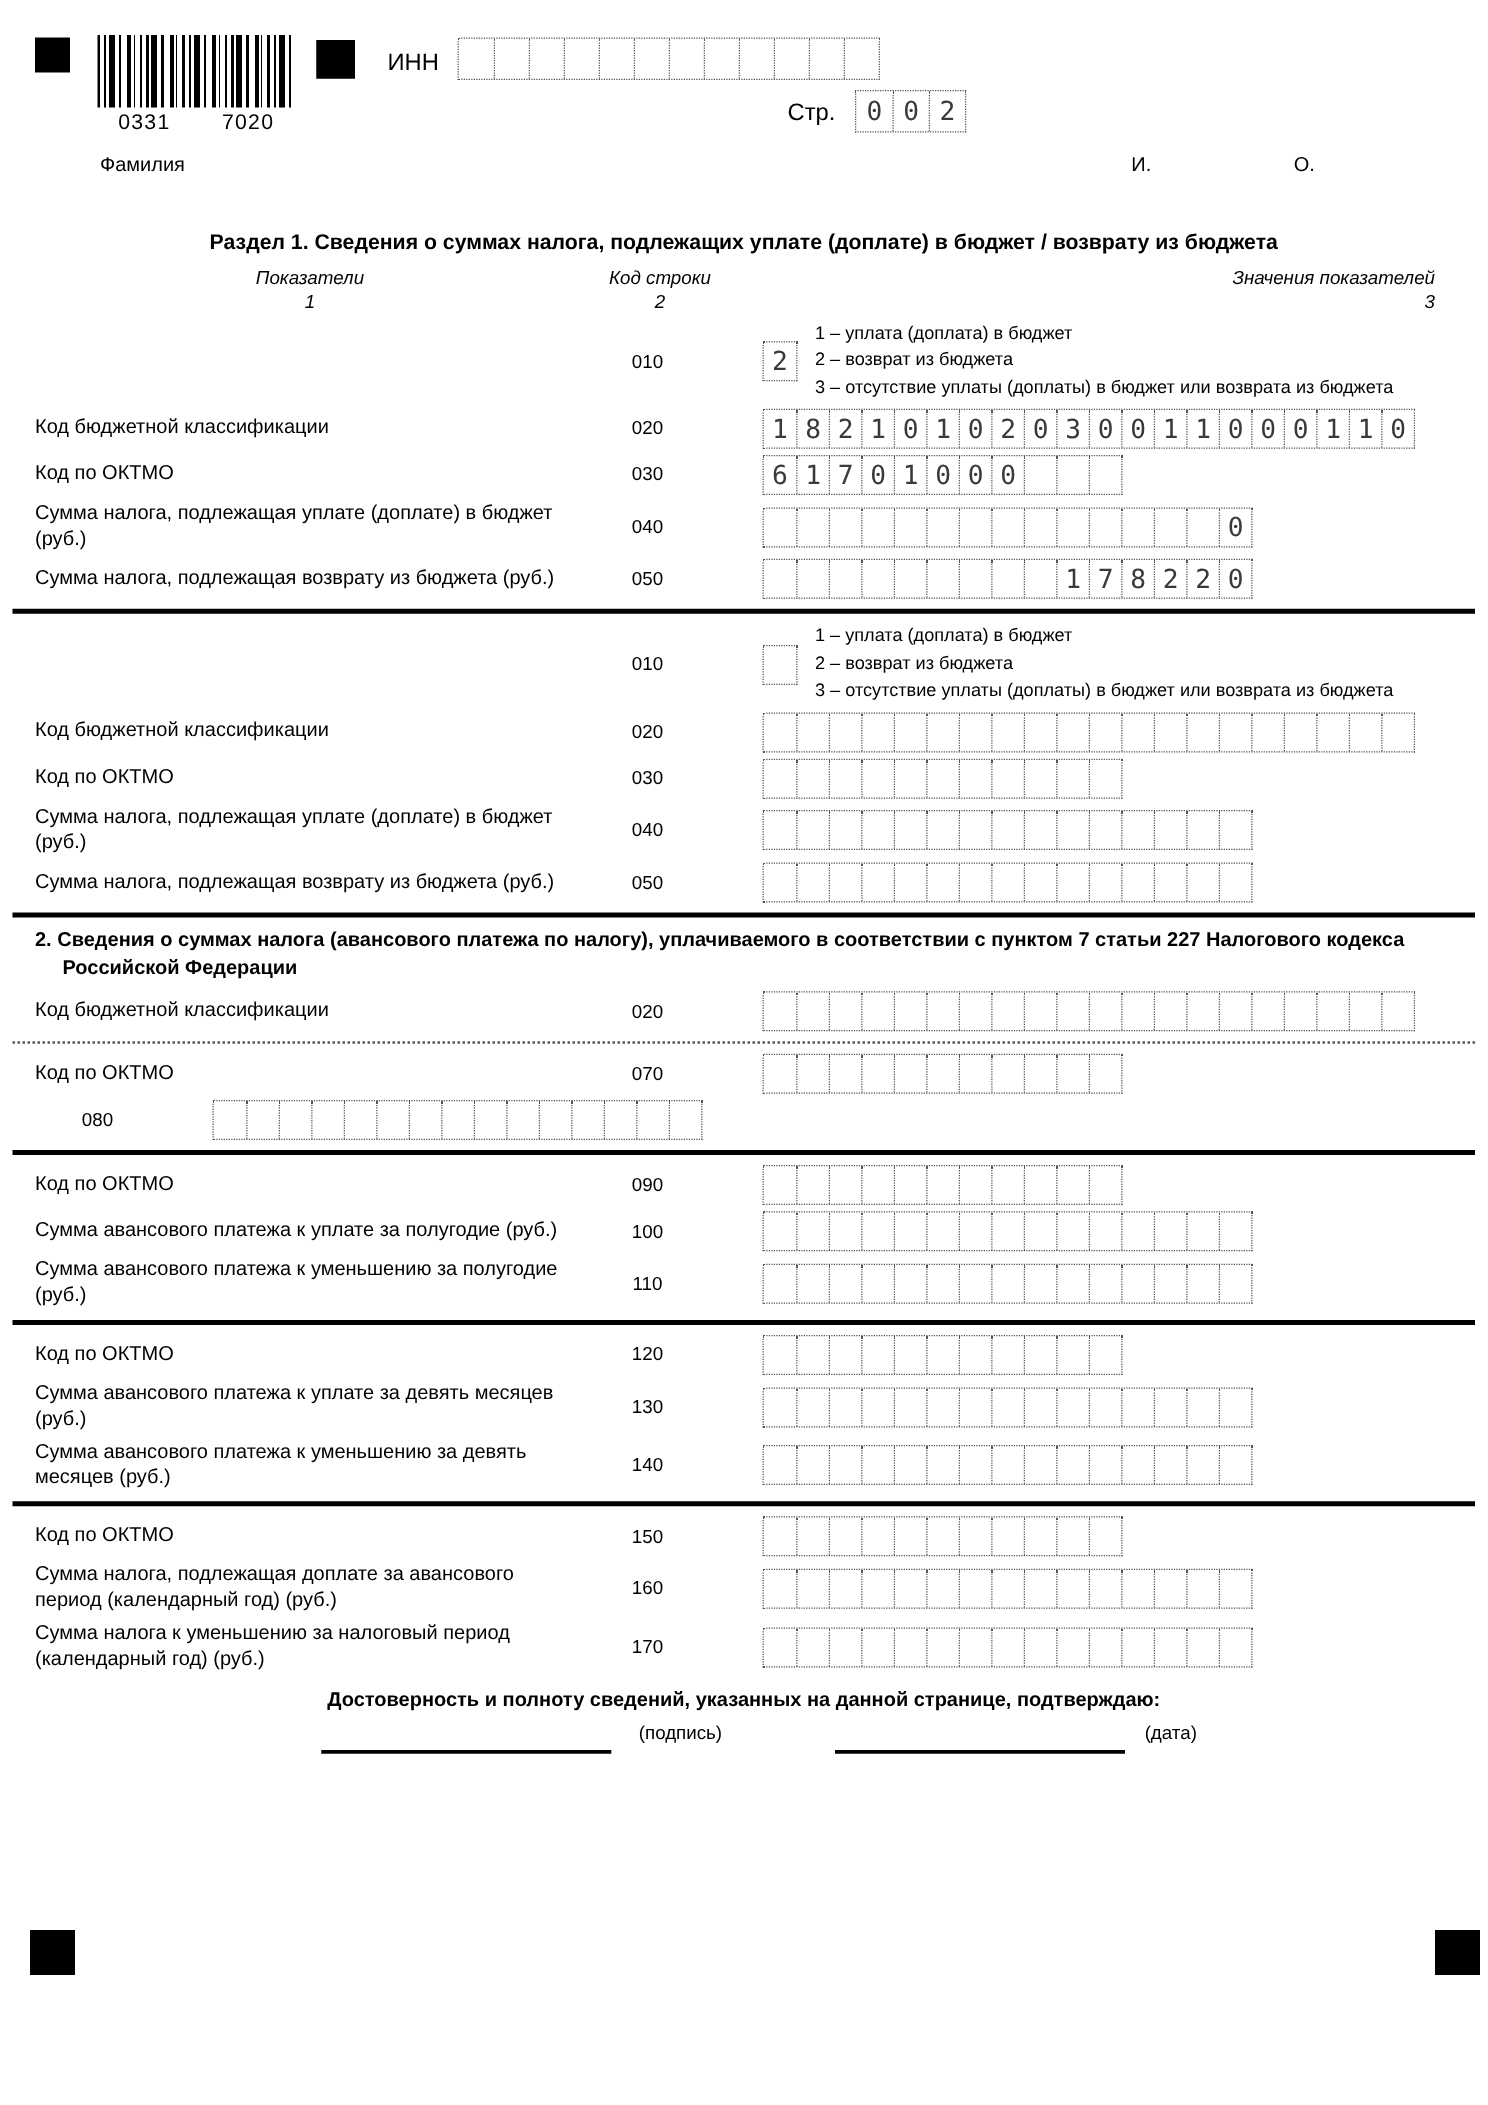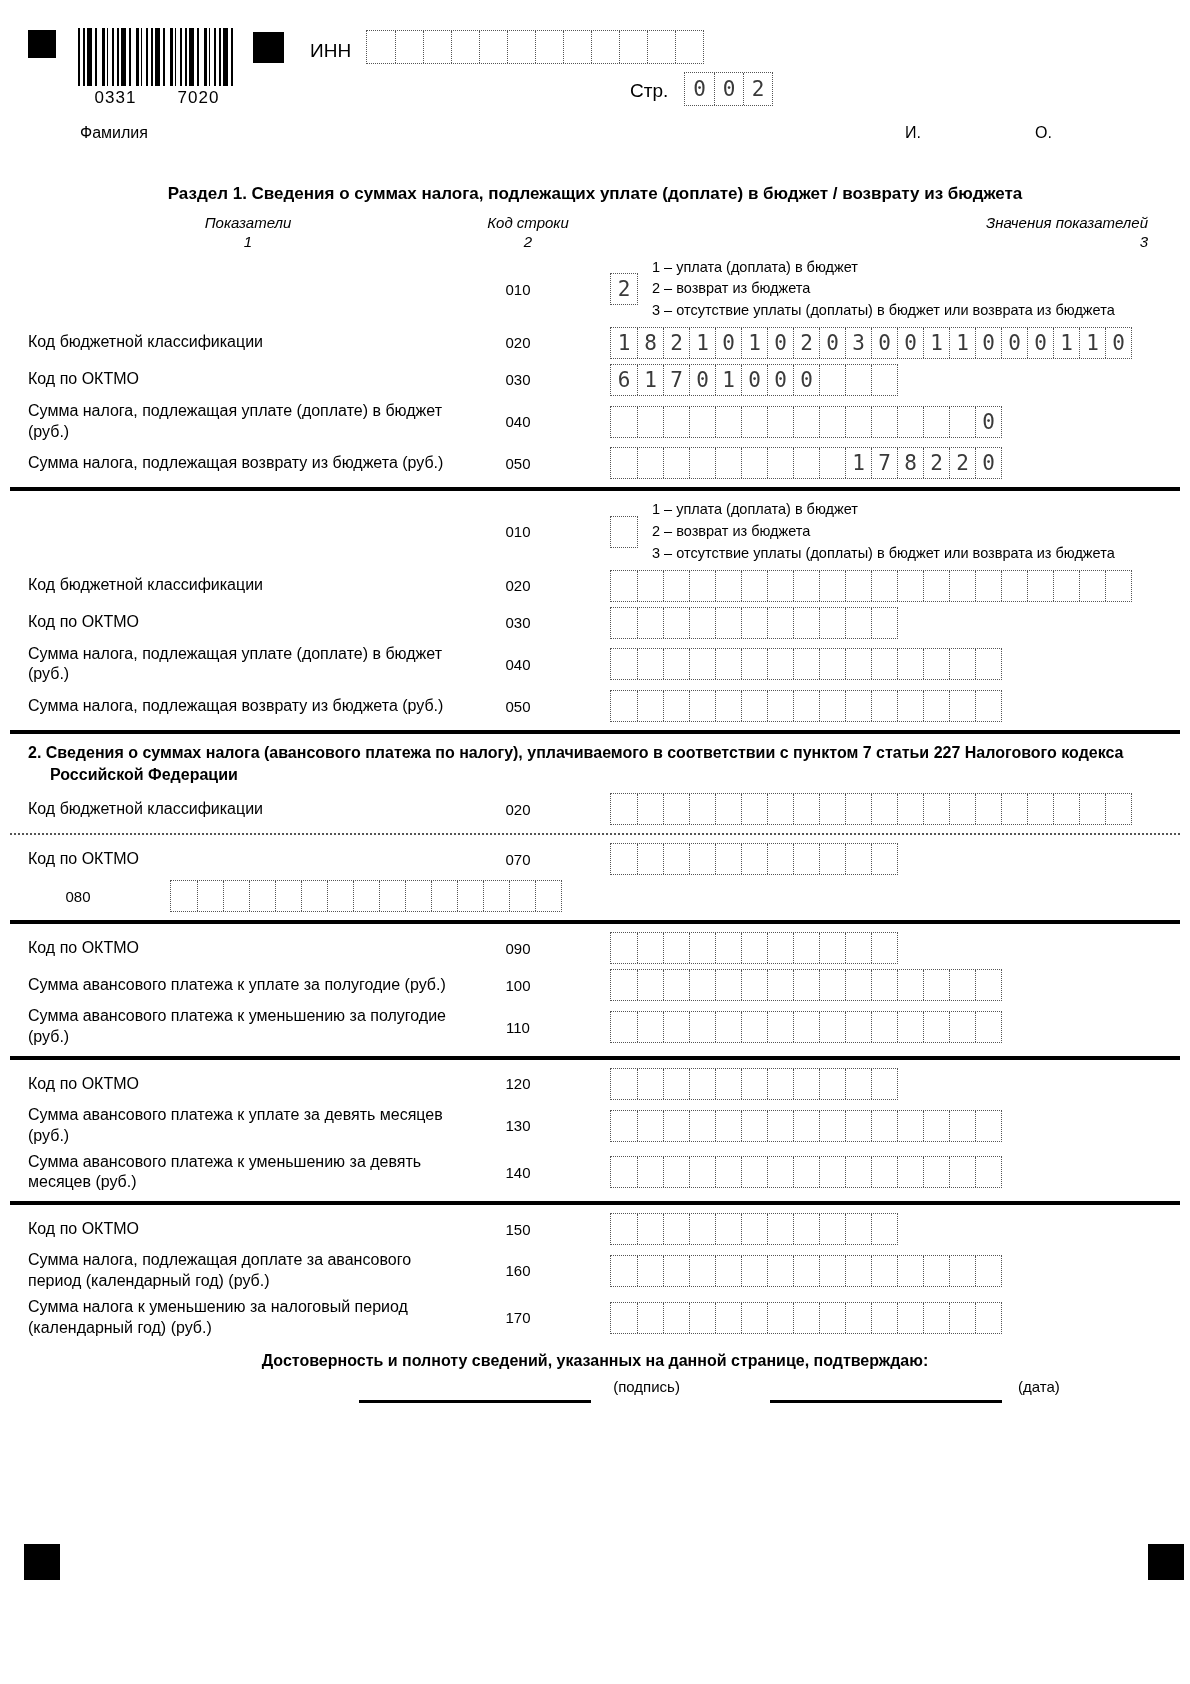--- a/index.html
+++ b/index.html
@@ -46,21 +46,21 @@
   
   .frow{display:flex;align-items:center;margin:5px 0;}
   .flabel{width:440px;font-size:16px;line-height:1.3;box-sizing:border-box;padding-right:10px;flex-shrink:0;}
   .fcode{width:100px;text-align:center;font-size:15px;flex-shrink:0;}
   .ffield{margin-left:42px;display:flex;align-items:center;gap:14px;}
   .opts{font-size:14.5px;line-height:1.5;white-space:nowrap;}
   .sep-thick{height:4px;background:#000;margin:8px -18px;}
   .sep-dotted{border-top:2px dotted #555;margin:8px -18px;}
   
   .confirm{font-weight:bold;text-align:center;font-size:16px;margin-top:14px;}
-  .sigrow{display:flex;align-items:flex-start;margin:2px 0 0 229px;justify-content:center;}
+  .sigrow{display:flex;align-items:flex-start;margin:2px 0 0 229px;}
   .sigline{width:232px;height:3px;background:#000;margin-top:28px;}
   .sigline.date{margin-left:90px;}
   .siglabel{font-size:15px;margin:6px 0 0 22px;}
   .siglabel.date{margin-left:16px;}
 </style>
 </head>
 <body>
 
 <div class="page">
 

